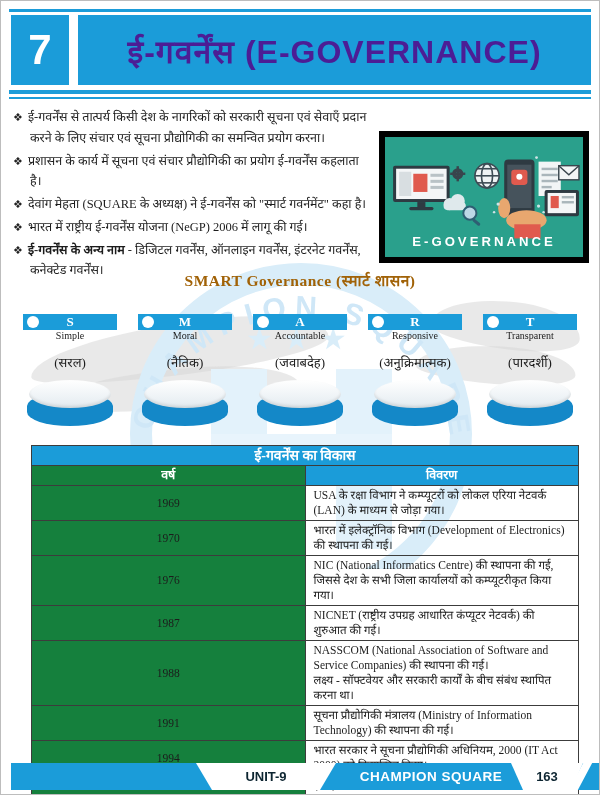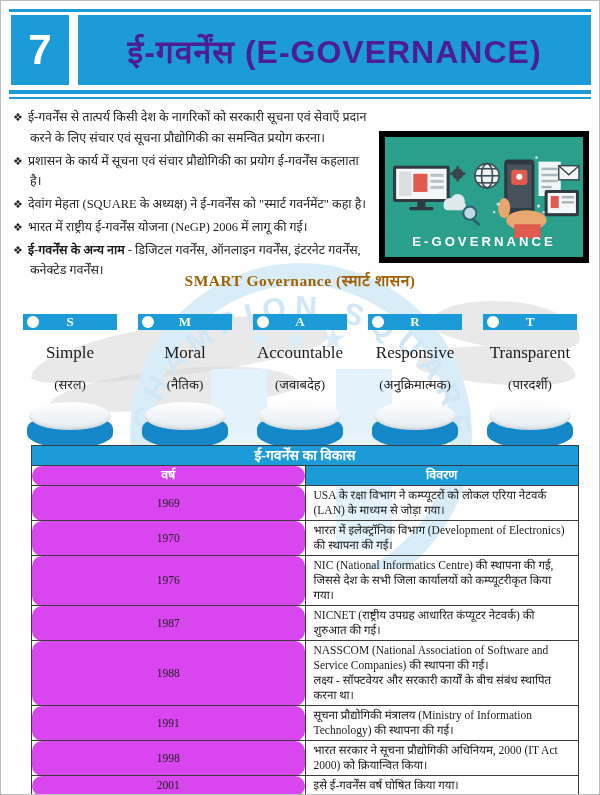--- a/index.html
+++ b/index.html
@@ -38,34 +38,34 @@
   
   .smart-title {
     position:absolute; top:268px; left:0; width:100%; text-align:center; z-index:2;
     color:#a16207; font-size:15.5px; letter-spacing:.5px; font-weight:bold;
   }
   .pillars { position:absolute; top:313px; left:16px; right:16px; display:flex; justify-content:space-between; z-index:2; }
   .pillar { width:106px; text-align:center; }
   .pillar-bar { position:relative; height:16px; margin:0 6px; background:var(--blue); }
   .pillar-bar .dot { position:absolute; left:4px; top:2px; width:12px; height:12px; border-radius:50%; background:#fff; }
   .pillar-bar .letter { color:#fff; font-weight:bold; font-size:13px; line-height:16px; }
-  .pillar-name  { margin-top:13px; font-size:17px; }
+  .pillar-name  { font-size:10px; }
   .pillar-hindi { margin-top:12px; font-size:13px; }
   .cyl { position:relative; width:86px; height:46px; margin:9px auto 0; }
   .cyl-body { position:absolute; left:0; top:12px; width:86px; height:34px; background:#1488c8; border-radius:43px/14px; }
   .cyl-top  { position:absolute; left:2px; top:0; width:82px; height:28px; border-radius:50%;
               background:linear-gradient(#ffffff,#e3ebf0); box-shadow:inset 0 -2px 3px rgba(0,0,0,.10); }
 
   
   .dev-table { position:absolute; top:444px; left:30px; width:548px; border-collapse:collapse; z-index:2;
                font-size:11.5px; table-layout:fixed; }
   .dev-table th, .dev-table td { border:1px solid #3c3c3c; padding:2px 8px; line-height:15px; }
   .dev-table .t-title { background:var(--blue); color:#fff; text-align:center; font-size:14px; font-weight:bold; padding:2px; }
   .dev-table .t-head  { background:var(--blue); color:#fff; text-align:center; font-size:12.5px; font-weight:bold; }
-  .dev-table .year { width:88px; background:#d946ef; text-align:center;border-radius:10px; }
+  .dev-table .year { width:88px; background:#15803d; text-align:center; }
   .dev-table .desc { white-space:pre-line; }
 
   
   .footer { position:absolute; top:762px; left:10px; right:0; height:27px; background:var(--blue); z-index:3;
             font-family:"Liberation Sans","DejaVu Sans",sans-serif; }
   .trap { position:absolute; top:0; height:100%; background:#fff; display:flex; align-items:center; justify-content:center; }
   .trap-unit { left:185px; width:140px; clip-path:polygon(0 0,100% 0,calc(100% - 16px) 100%,16px 100%); }
   .trap-page { left:500px; width:72px; clip-path:polygon(0 0,100% 0,calc(100% - 12px) 100%,12px 100%); }
   .trap span { font-weight:bold; font-size:13px; color:#0d2531; }
   .footer-brand { position:absolute; left:340px; width:160px; top:0; height:100%; display:flex; align-items:center; justify-content:center;
@@ -299,25 +299,35 @@
     <tr>
           <td class="year">1988</td>
           <td class="desc">NASSCOM (National Association of Software and Service Companies) की स्थापना की गई।
 लक्ष्य - सॉफ्टवेयर और सरकारी कार्यों के बीच संबंध स्थापित करना था।</td>
         </tr>
     <tr>
           <td class="year">1991</td>
           <td class="desc">सूचना प्रौद्योगिकी मंत्रालय (Ministry of Information Technology) की स्थापना की गई।</td>
         </tr>
     <tr>
-          <td class="year">1998</td>
+          <td class="year">1994</td>
           <td class="desc">भारत सरकार ने सूचना प्रौद्योगिकी अधिनियम, 2000 (IT Act 2000) को क्रियान्वित किया।</td>
         </tr>
     <tr>
           <td class="year">2001</td>
           <td class="desc">इसे ई-गवर्नेंस वर्ष घोषित किया गया।</td>
         </tr>
 
   </tbody>
     </table>
 
+  <div class="footer">
+    <div class="trap trap-unit">
+        <span>UNIT-9</span>
+      </div>
+    <div class="footer-brand">CHAMPION SQUARE</div>
+    <div class="trap trap-page">
+        <span>163</span>
+      </div>
+    <div class="footer-notch"></div>
+  </div>
 
 </div>
 
 </body></html>

